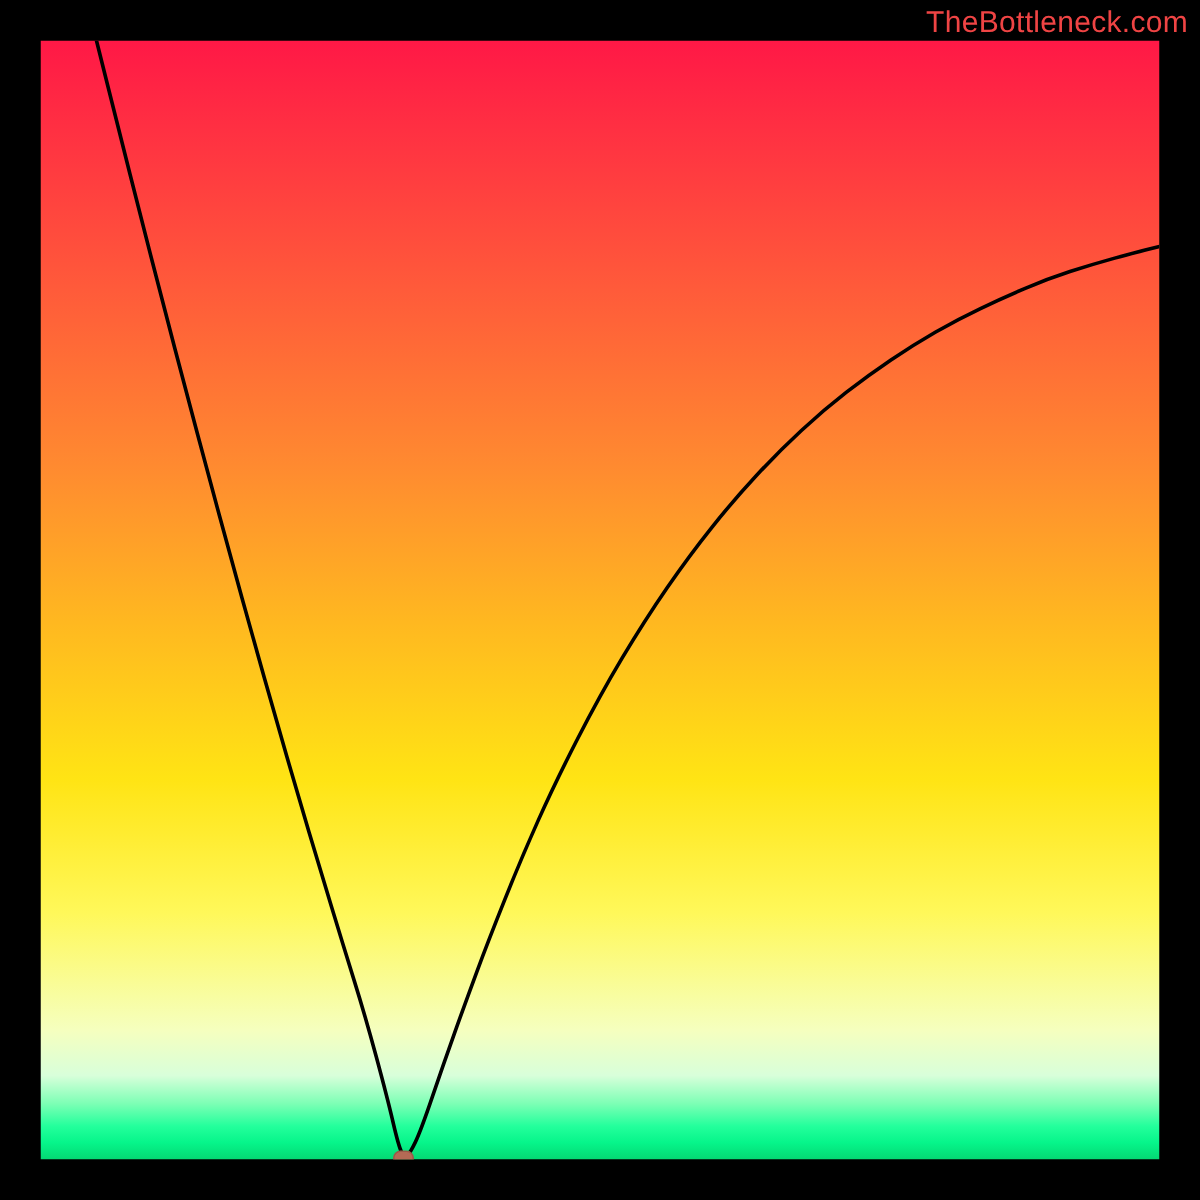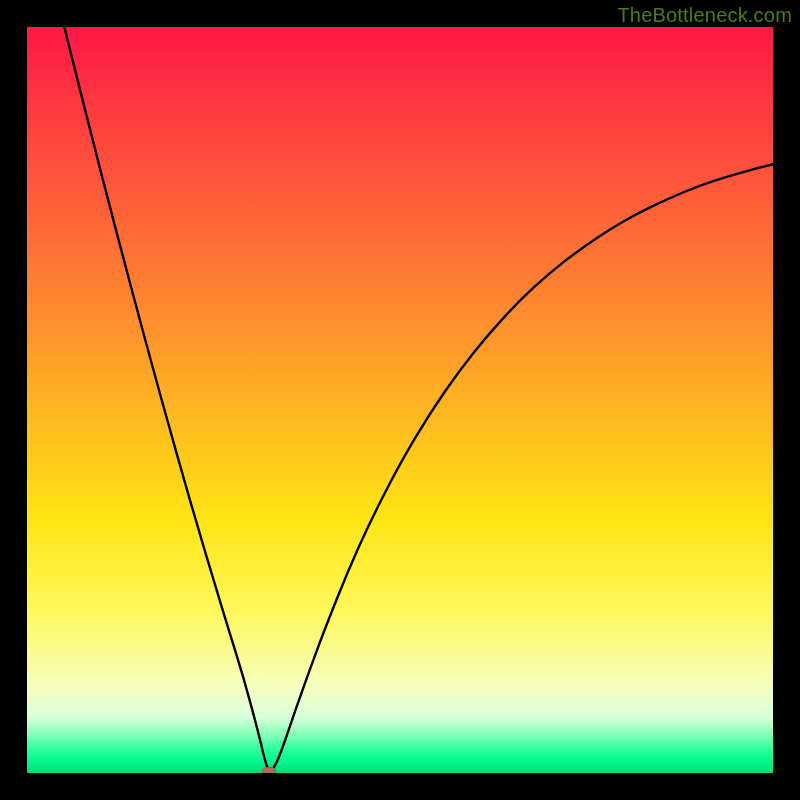--- a/index.html
+++ b/index.html
@@ -49,21 +49,21 @@
   svg.curve {
     position: absolute;
     inset: 0;
     width: 100%;
     height: 100%;
   }
   .watermark {
     position: absolute;
     top: 4px;
     right: 8px;
-    color: #4d7c0f;
+    color: #ef4444;
     font-size: 20px;
     letter-spacing: 0.2px;
     user-select: none;
   }
   .minpoint {
     position: absolute;
     width: 14px;
     height: 10px;
     border-radius: 5px;
     background: #b46a55;

